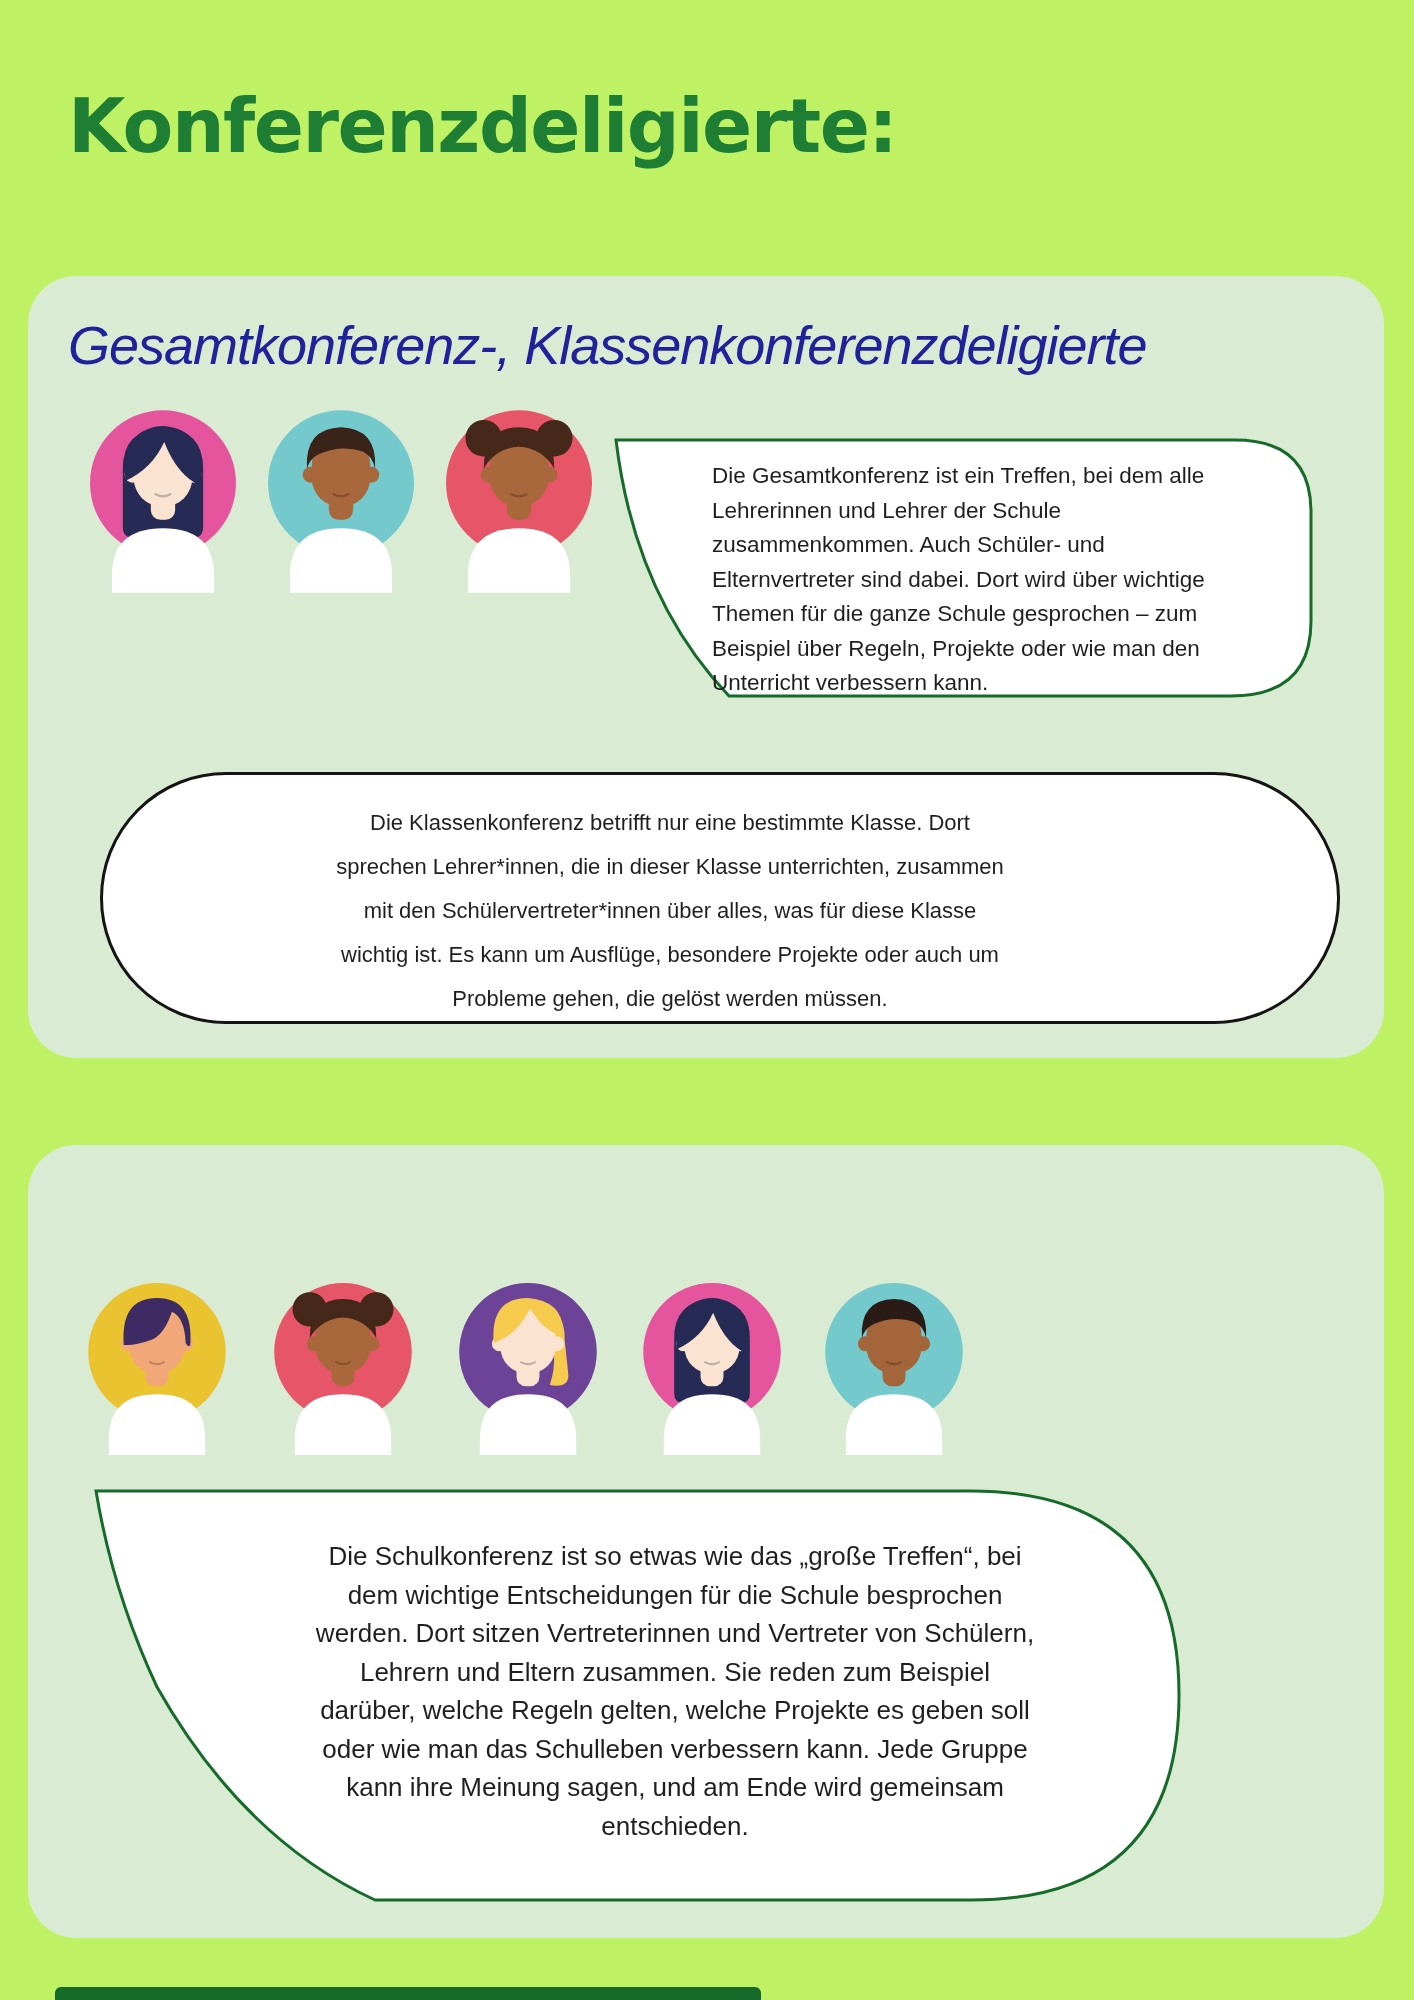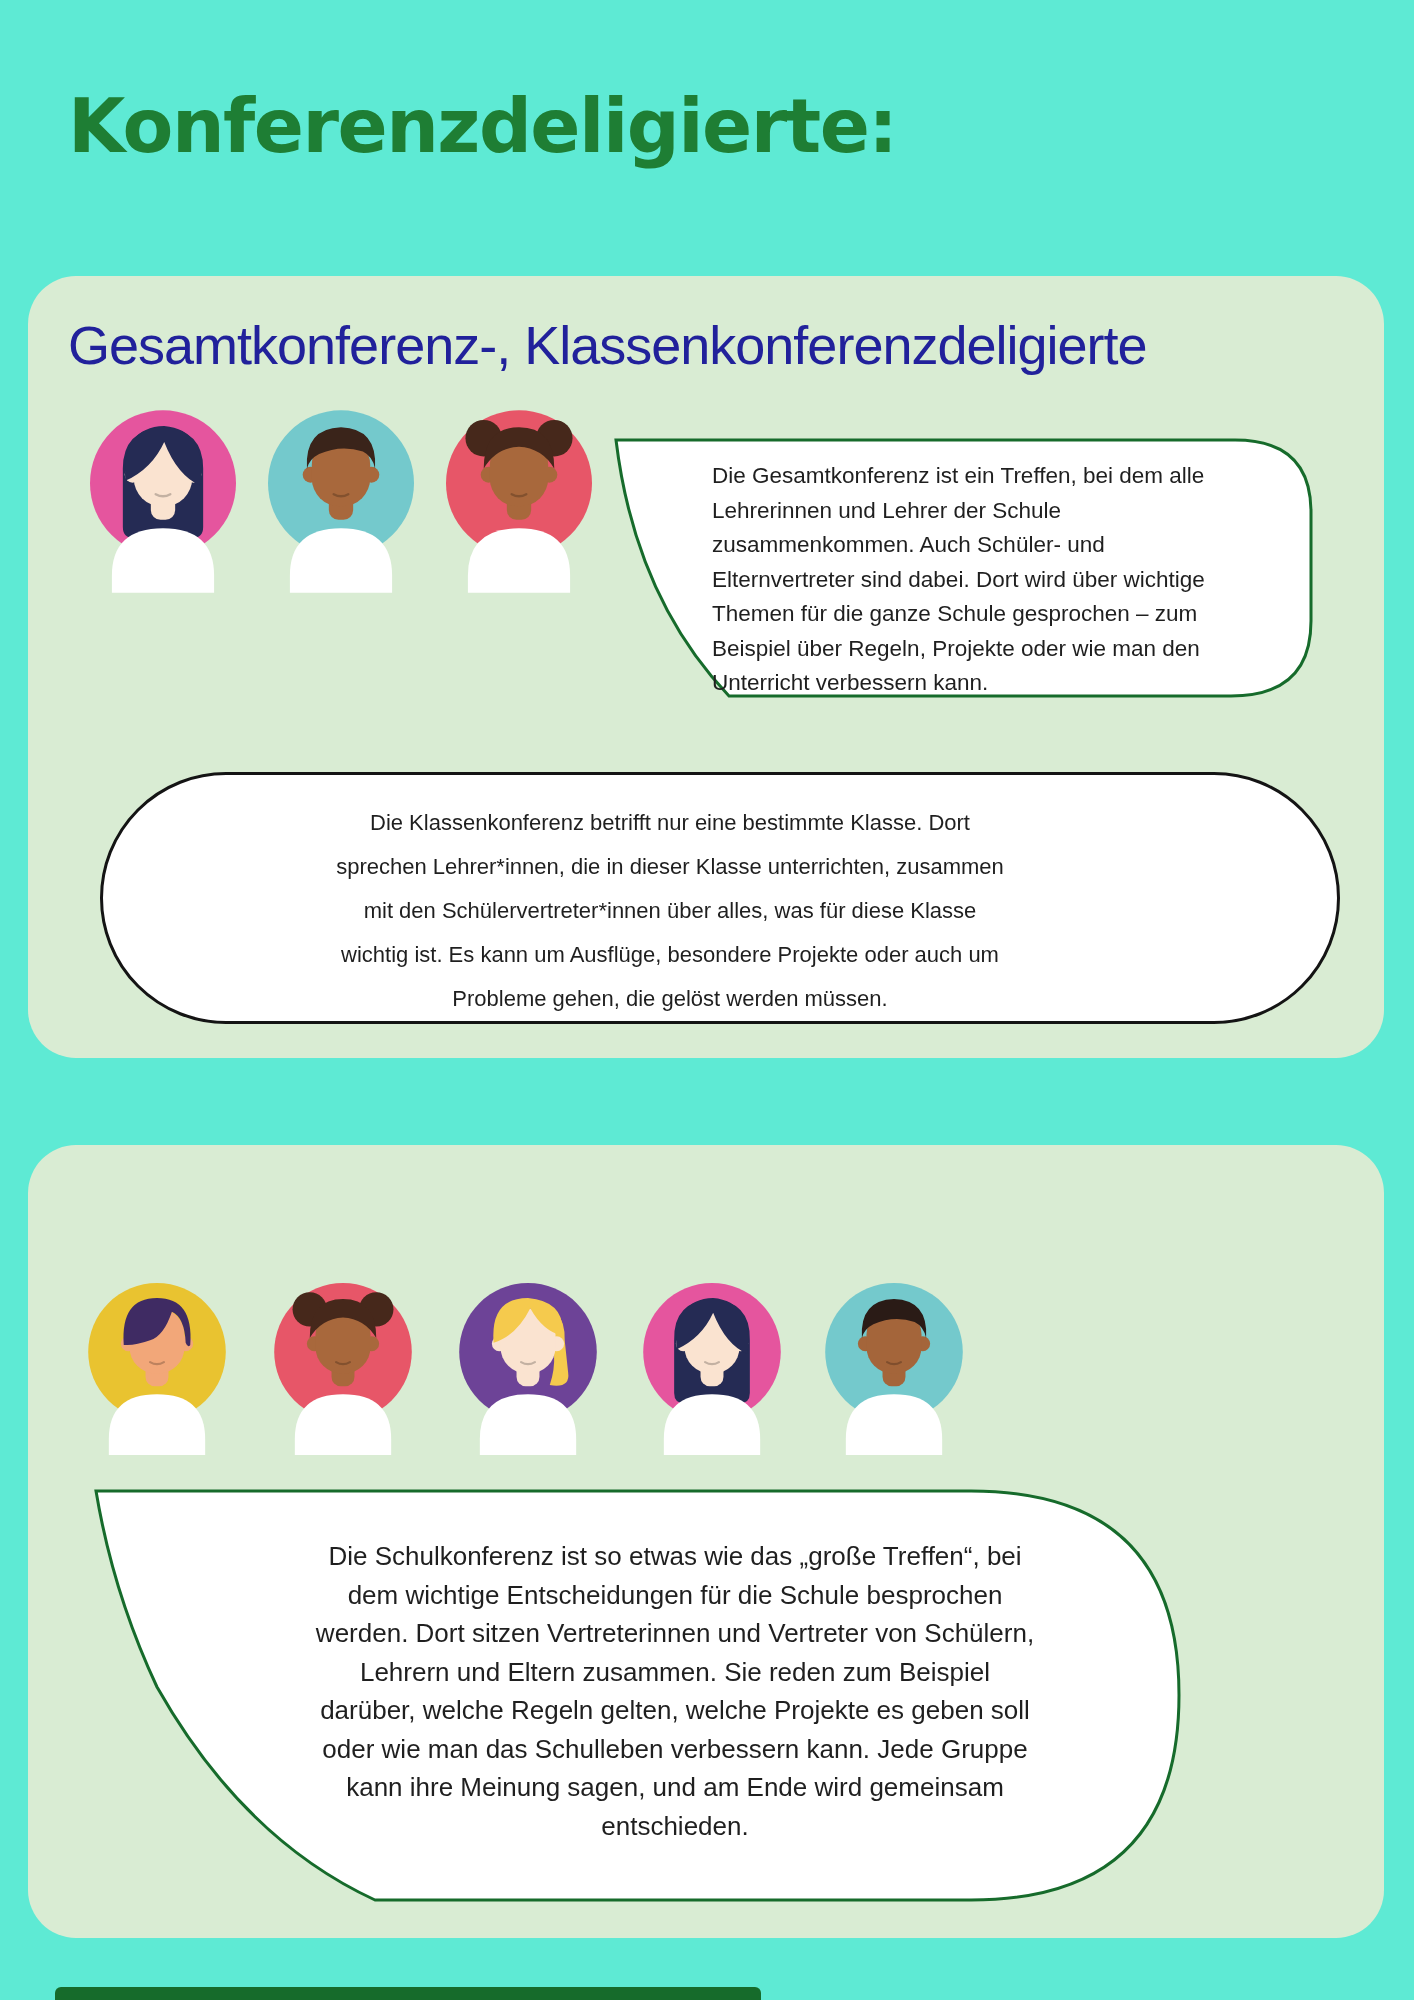--- a/index.html
+++ b/index.html
@@ -1,37 +1,37 @@
 <!DOCTYPE html>
 <html style="--title-green: #1e7e34; --panel-green: #d9ecd3; --heading-navy: #21219b; --bubble-green-border: #166b2b; --bubble-dark-border: #141414; --text-dark: #1f1f1f; --footer-green: #166b2b;"><head>
 <meta charset="utf-8">
 <style>
   html,body{margin:0;padding:0;background:#fff;}
   .page{
-    position:relative;width:1414px;height:2000px;background:#5eead4;overflow:hidden;
+    position:relative;width:1414px;height:2000px;background:#bef264;overflow:hidden;
     font-family:"Liberation Sans",sans-serif;
   }
   .page-title{
     position:absolute;left:68px;top:86px;margin:0;
     font-family:"DejaVu Sans","Liberation Sans",sans-serif;
     font-size:74px;font-weight:800;letter-spacing:-1.5px;line-height:1.1;
     color:var(--title-green,#1e7e34);
   }
   .panel{
     position:absolute;left:28px;width:1356px;border-radius:48px;
     background:var(--panel-green,#d9ecd3);
   }
   .panel-1{top:276px;height:782px;}
   .panel-2{top:1145px;height:793px;}
   .section-heading{
     position:absolute;left:68px;margin:0;
     font-size:54px;font-weight:400;letter-spacing:-1px;line-height:1.15;
     color:var(--heading-navy,#21219b);
   }
-  .heading-1{top:314px;}
+  .heading-1{top:314px;font-style:italic;}
   .heading-2{top:1183px;}
   .avatar{position:absolute;}
   .avatar svg{width:100%;height:100%;display:block;}
   .bubble-svg{position:absolute;display:block;}
   .bubble-svg path{fill:#ffffff;stroke-width:3px;fill-rule:evenodd;}
   .bubble-svg.green path{stroke:var(--bubble-green-border,#166b2b);}
   .bubble-stadium{
     position:absolute;left:100px;top:772px;width:1240px;height:252px;
     background:#fff;border:3px solid var(--bubble-dark-border,#141414);
     border-radius:130px;box-sizing:border-box;

